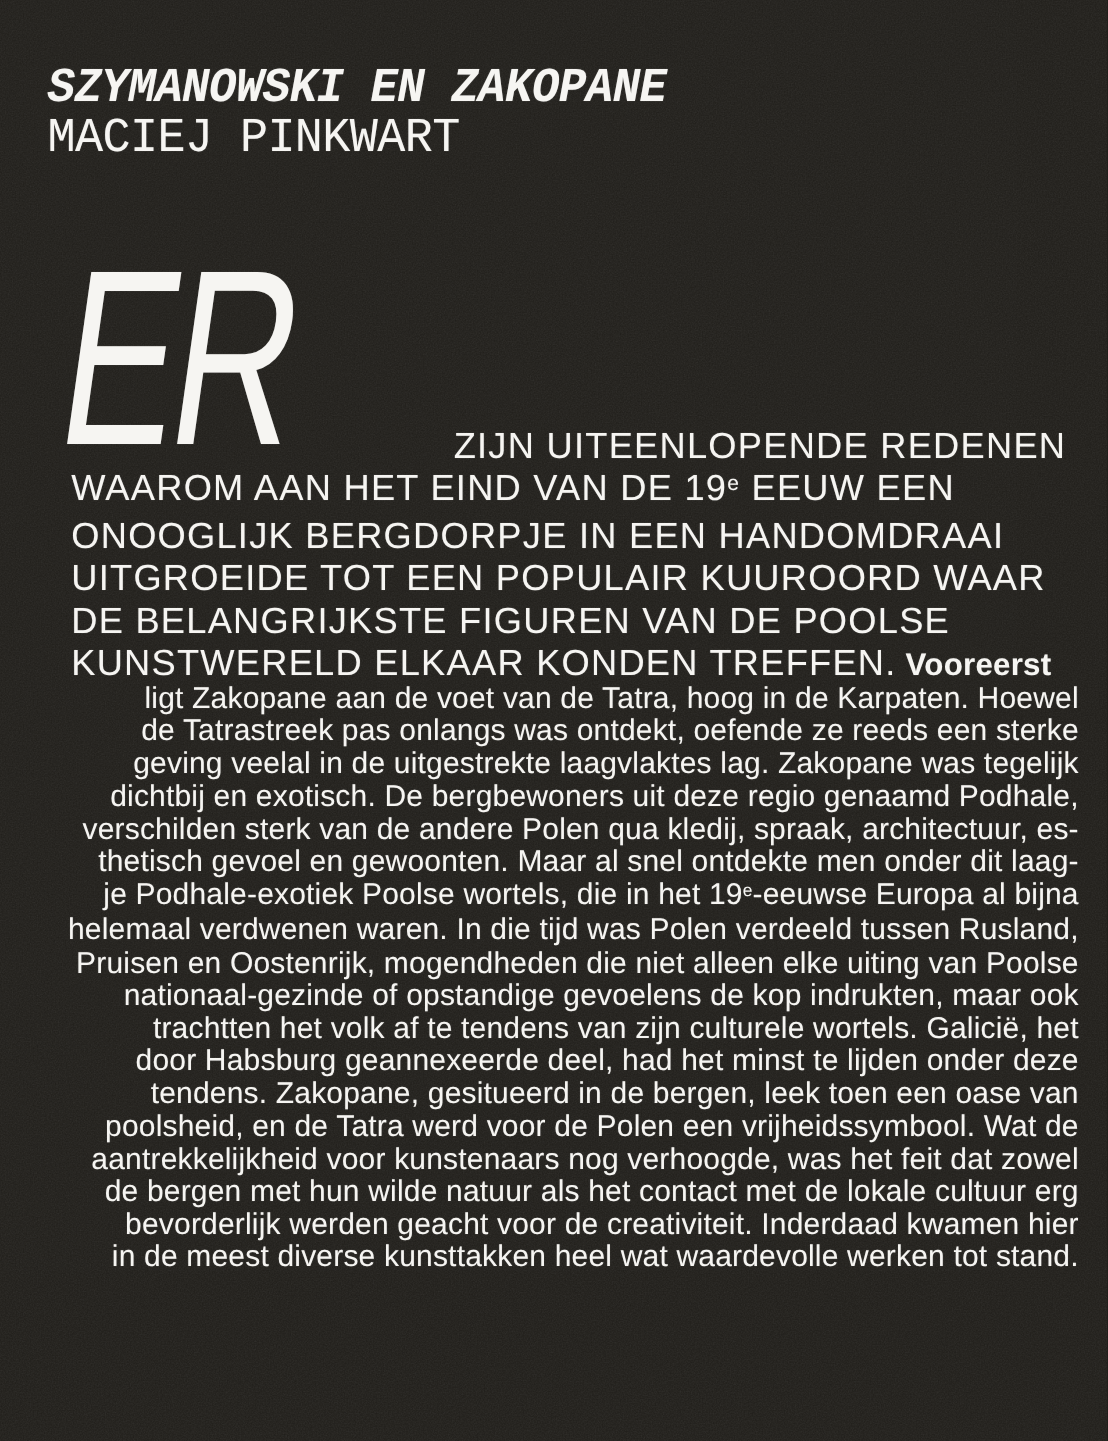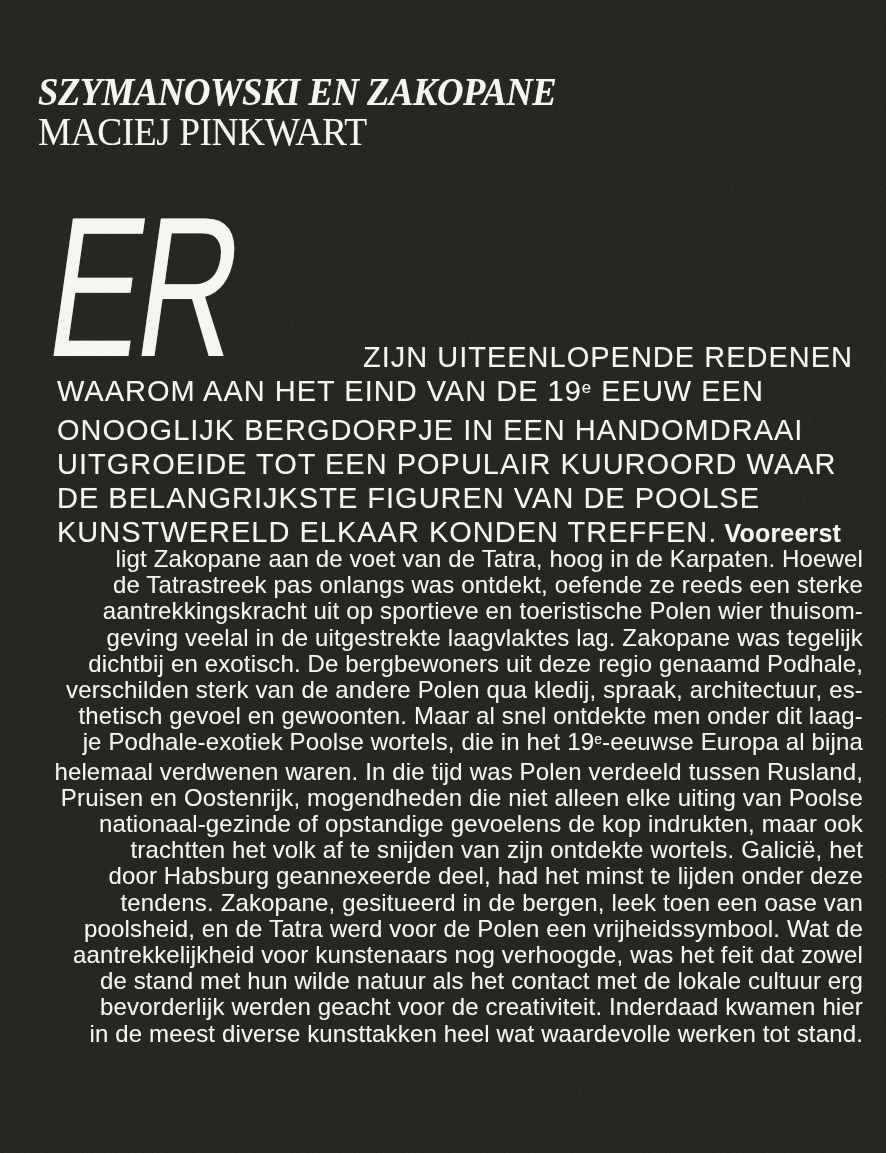--- a/index.html
+++ b/index.html
@@ -18,22 +18,22 @@
   }
   .noise {
     position: absolute;
     inset: 0;
     opacity: 0.10;
     pointer-events: none;
   }
   .header {
     position: absolute;
     left: 38px;
-    top: 72px;
-    font-family: Liberation Serif, serif;
+    top: 52px;
+    font-family: Liberation Mono, monospace;
     line-height: 1.0;
     white-space: nowrap;
   }
   .title {
     font-size: 39px;
     font-style: italic;
     font-weight: 700;
     letter-spacing: -0.5px;
     transform: scaleX(0.94);
     transform-origin: left top;
@@ -124,32 +124,31 @@
       <div class="line">WAAROM AAN HET EIND VAN DE 19<sup class="sup">e</sup> EEUW EEN</div>
       <div class="line">ONOOGLIJK BERGDORPJE IN EEN HANDOMDRAAI</div>
       <div class="line">UITGROEIDE TOT EEN POPULAIR KUUROORD WAAR</div>
       <div class="line">DE BELANGRIJKSTE FIGUREN VAN DE POOLSE</div>
       <div class="line">KUNSTWERELD ELKAAR KONDEN TREFFEN.<span class="lede-tail"> Vooreerst</span></div>
     </div>
 
   <div class="bodytext">
       <div class="line">ligt Zakopane aan de voet van de Tatra, hoog in de Karpaten. Hoewel</div>
       <div class="line">de Tatrastreek pas onlangs was ontdekt, oefende ze reeds een sterke</div>
-      <div class="line">aantrekkingskracht uit op sportieve en toeristische Polen wier thuisom-</div>
       <div class="line">geving veelal in de uitgestrekte laagvlaktes lag. Zakopane was tegelijk</div>
       <div class="line">dichtbij en exotisch. De bergbewoners uit deze regio genaamd Podhale,</div>
       <div class="line">verschilden sterk van de andere Polen qua kledij, spraak, architectuur, es-</div>
       <div class="line">thetisch gevoel en gewoonten. Maar al snel ontdekte men onder dit laag-</div>
       <div class="line">je Podhale-exotiek Poolse wortels, die in het 19<sup class="sup">e</sup>-eeuwse Europa al bijna</div>
       <div class="line">helemaal verdwenen waren. In die tijd was Polen verdeeld tussen Rusland,</div>
       <div class="line">Pruisen en Oostenrijk, mogendheden die niet alleen elke uiting van Poolse</div>
       <div class="line">nationaal-gezinde of opstandige gevoelens de kop indrukten, maar ook</div>
-      <div class="line">trachtten het volk af te snijden van zijn ontdekte wortels. Galicië, het</div>
+      <div class="line">trachtten het volk af te tendens van zijn culturele wortels. Galicië, het</div>
       <div class="line">door Habsburg geannexeerde deel, had het minst te lijden onder deze</div>
       <div class="line">tendens. Zakopane, gesitueerd in de bergen, leek toen een oase van</div>
       <div class="line">poolsheid, en de Tatra werd voor de Polen een vrijheidssymbool. Wat de</div>
       <div class="line">aantrekkelijkheid voor kunstenaars nog verhoogde, was het feit dat zowel</div>
-      <div class="line">de stand met hun wilde natuur als het contact met de lokale cultuur erg</div>
+      <div class="line">de bergen met hun wilde natuur als het contact met de lokale cultuur erg</div>
       <div class="line">bevorderlijk werden geacht voor de creativiteit. Inderdaad kwamen hier</div>
       <div class="line">in de meest diverse kunsttakken heel wat waardevolle werken tot stand.</div>
     </div>
 
 </div>
 
 </body></html>

